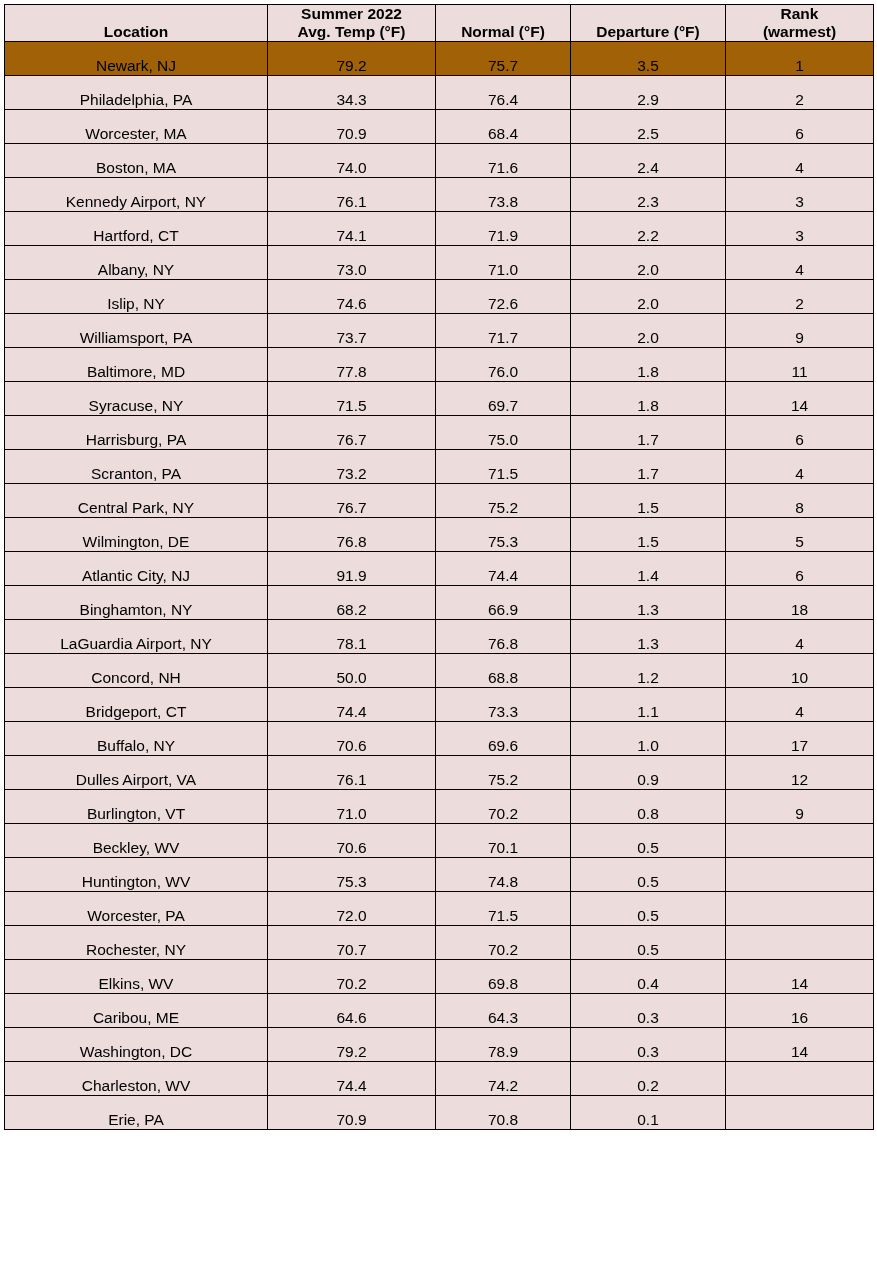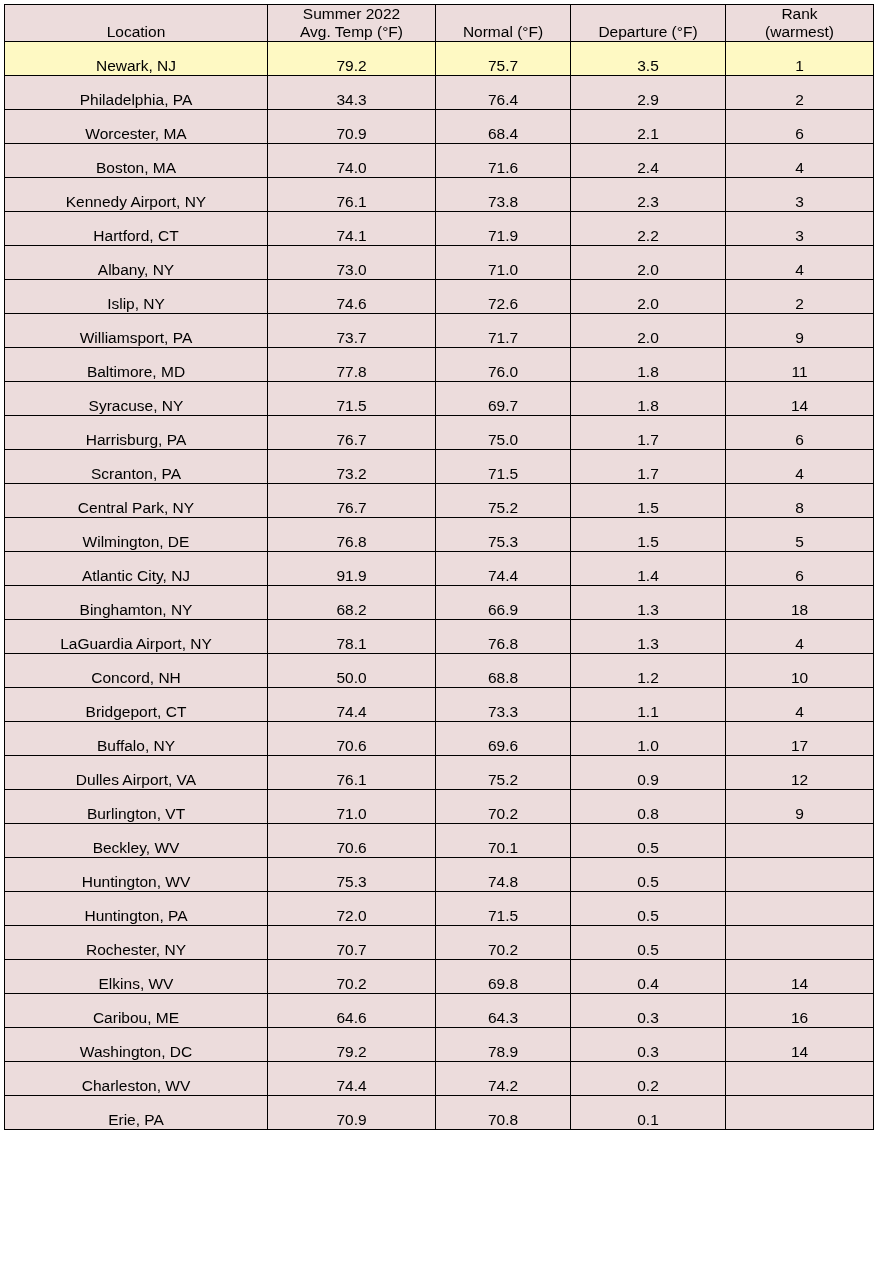--- a/index.html
+++ b/index.html
@@ -37,37 +37,37 @@
     border: 1px solid #000000;
     text-align: center;
     vertical-align: bottom;
     padding: 0;
     height: 33px;
     line-height: 1.15;
     background: #ecdcdc;
   }
   thead th {
     background: #ffffff;
-    font-weight: normal;
+    font-weight: bold;
     height: 108px;
     padding-bottom: 3px;
   }
   thead th .hdr-line {
     display: block;
   }
   thead th.hdr-location,
   thead th.hdr-normal,
   thead th.hdr-departure {
     vertical-align: bottom;
   }
   tbody td {
     font-weight: normal;
   }
   tbody tr.highlight td {
-    background: #fef9c3;
+    background: #a16207;
   }
   tbody td.cell-location {
     text-align: center;
   }
 </style>
 </head>
 <body>
 
 <div class="sheet">
   <table class="temp-table">
@@ -111,21 +111,21 @@
           <td class="cell-location">Philadelphia, PA</td>
           <td class="cell-avg-temp">34.3</td>
           <td class="cell-normal">76.4</td>
           <td class="cell-departure">2.9</td>
           <td class="cell-rank">2</td>
         </tr>
         <tr>
           <td class="cell-location">Worcester, MA</td>
           <td class="cell-avg-temp">70.9</td>
           <td class="cell-normal">68.4</td>
-          <td class="cell-departure">2.1</td>
+          <td class="cell-departure">2.5</td>
           <td class="cell-rank">6</td>
         </tr>
         <tr>
           <td class="cell-location">Boston, MA</td>
           <td class="cell-avg-temp">74.0</td>
           <td class="cell-normal">71.6</td>
           <td class="cell-departure">2.4</td>
           <td class="cell-rank">4</td>
         </tr>
         <tr>
@@ -269,21 +269,21 @@
           <td class="cell-rank"></td>
         </tr>
         <tr>
           <td class="cell-location">Huntington, WV</td>
           <td class="cell-avg-temp">75.3</td>
           <td class="cell-normal">74.8</td>
           <td class="cell-departure">0.5</td>
           <td class="cell-rank"></td>
         </tr>
         <tr>
-          <td class="cell-location">Huntington, PA</td>
+          <td class="cell-location">Worcester, PA</td>
           <td class="cell-avg-temp">72.0</td>
           <td class="cell-normal">71.5</td>
           <td class="cell-departure">0.5</td>
           <td class="cell-rank"></td>
         </tr>
         <tr>
           <td class="cell-location">Rochester, NY</td>
           <td class="cell-avg-temp">70.7</td>
           <td class="cell-normal">70.2</td>
           <td class="cell-departure">0.5</td>

